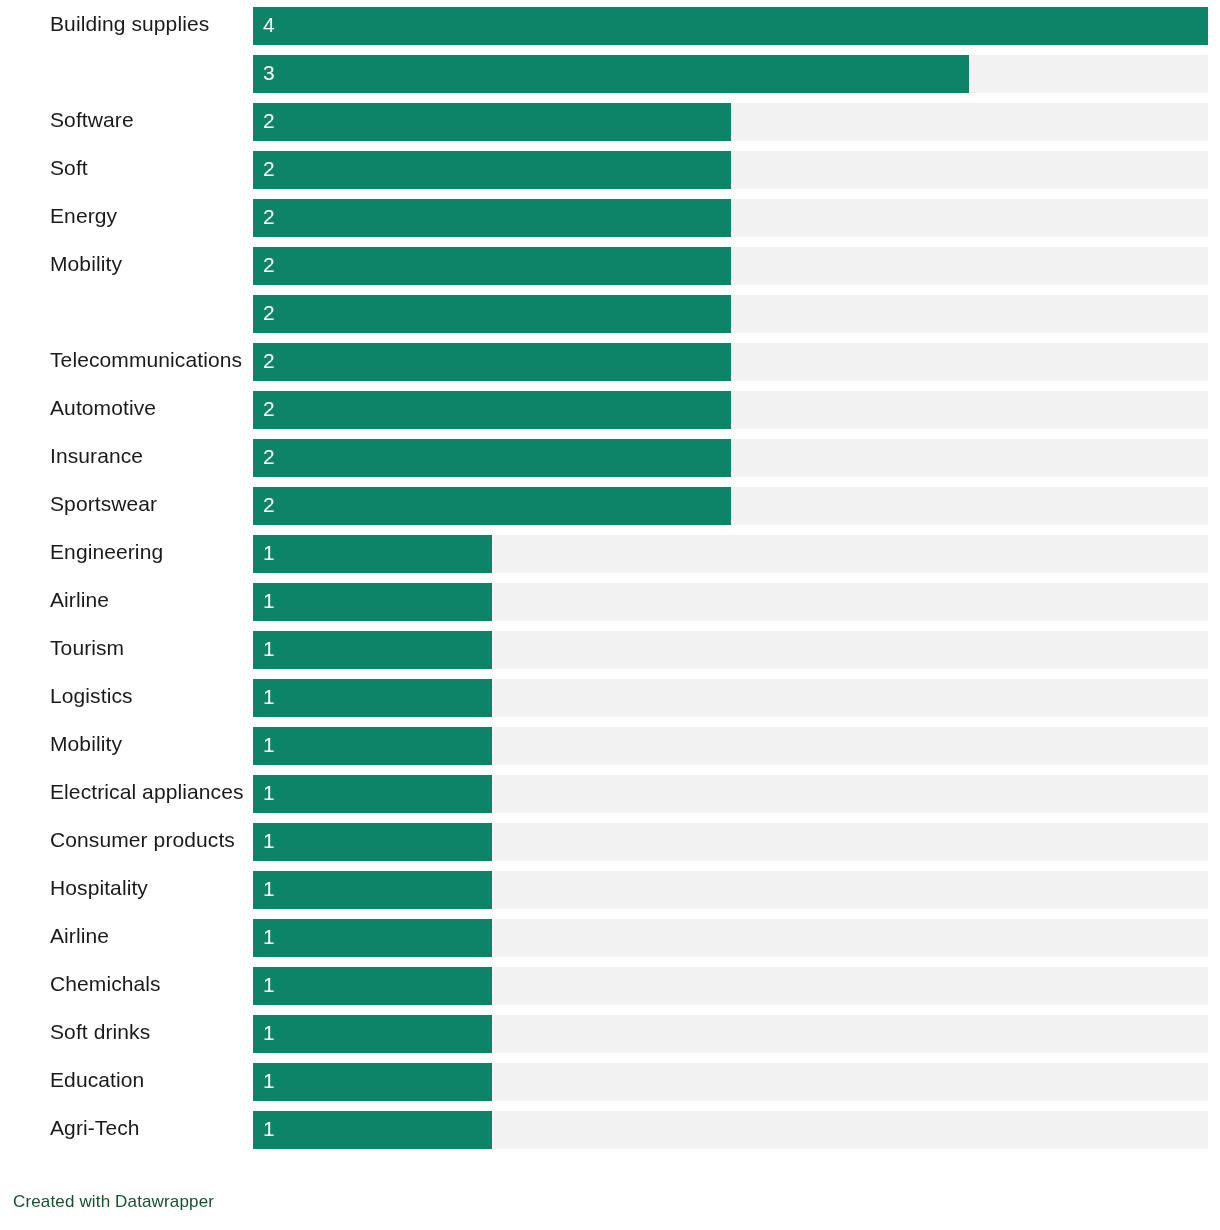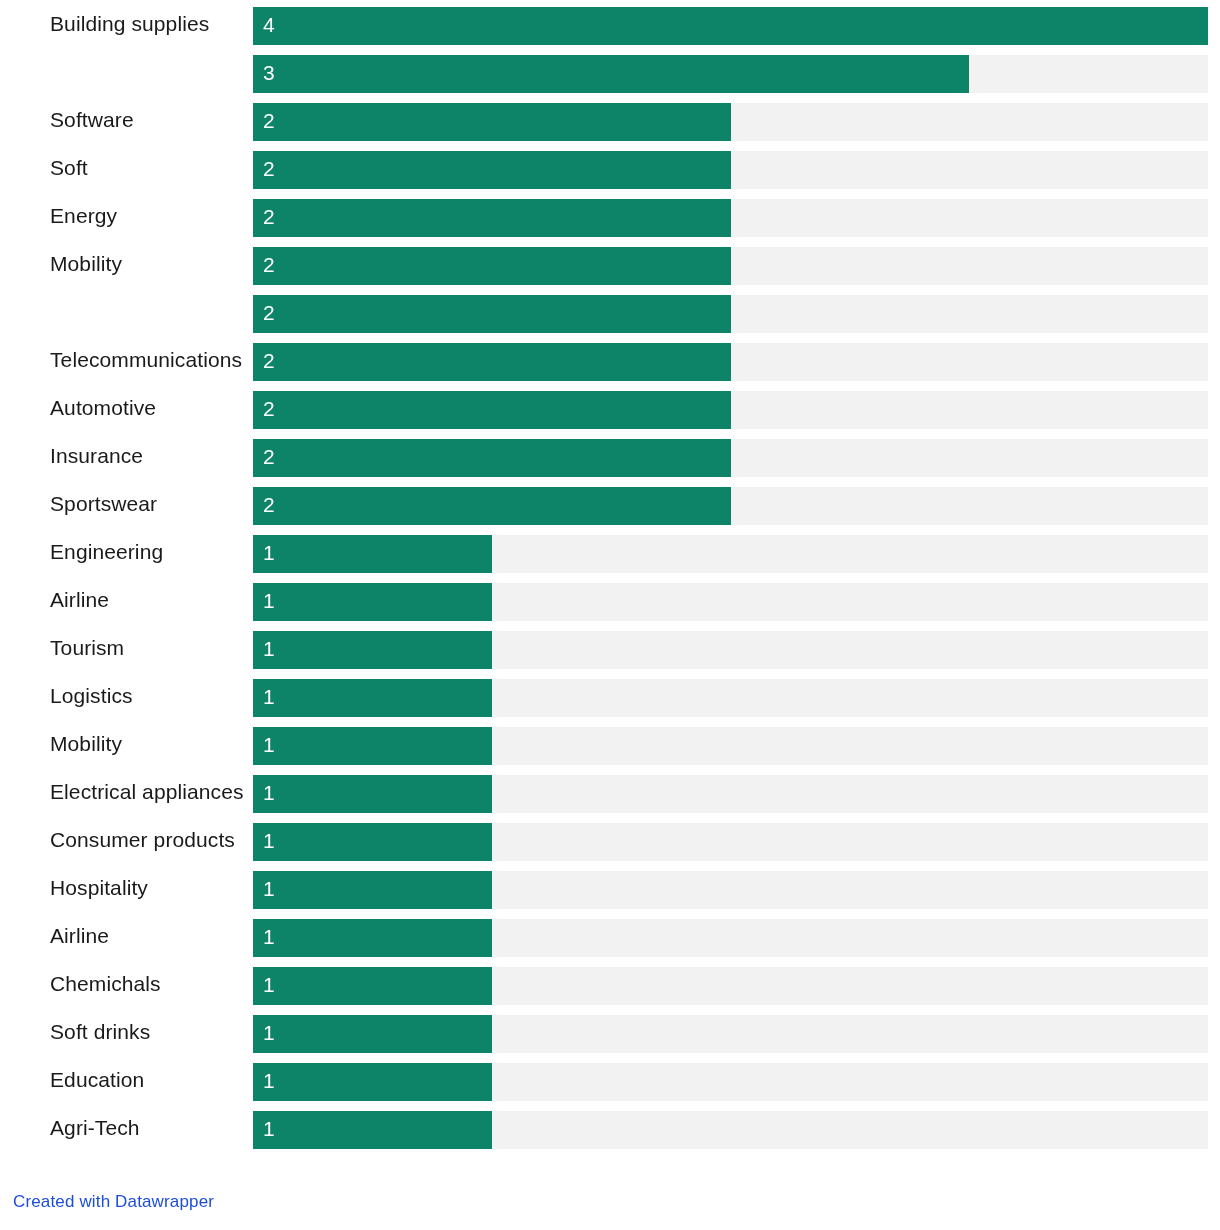--- a/index.html
+++ b/index.html
@@ -64,21 +64,21 @@
     height: 38px;
     line-height: 36px;
     font-size: 21px;
     color: #ffffff;
   }
   #footer {
     position: absolute;
     left: 13px;
     top: 1192px;
     font-size: 17px;
-    color: #1d4ed8;
+    color: #14532d;
     letter-spacing: 0.15px;
   }
 </style>
 </head>
 <body>
 
 <div id="chart-root">
   <div id="rows">
       <div class="row">
         <div class="row-label">Building supplies</div>

